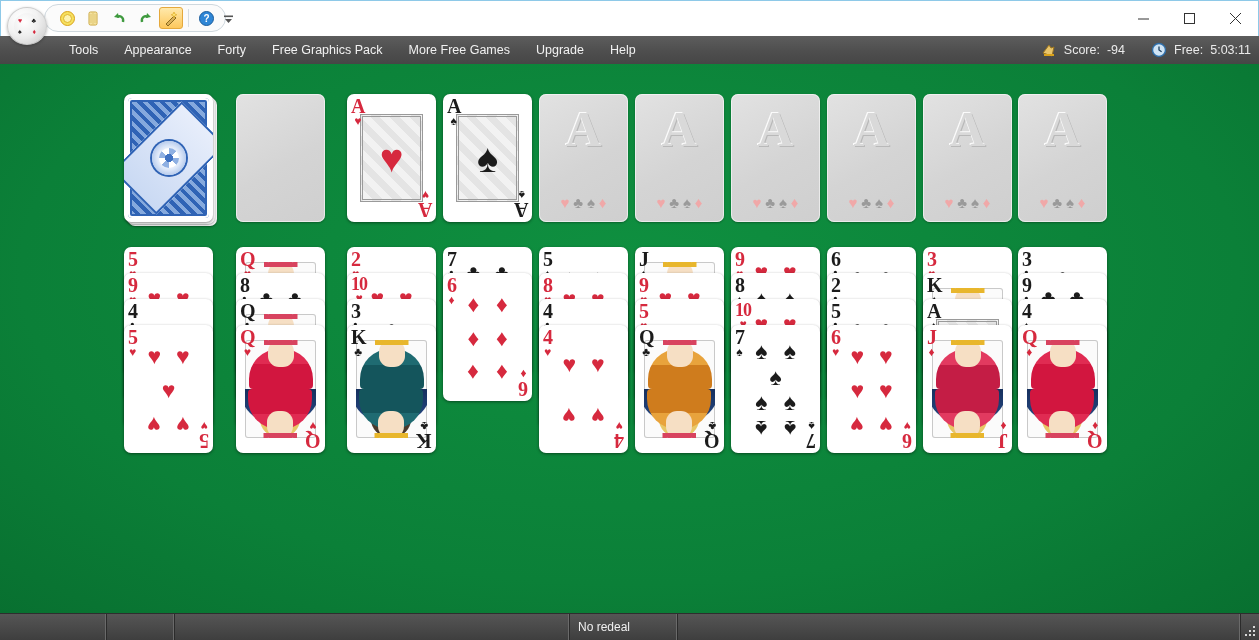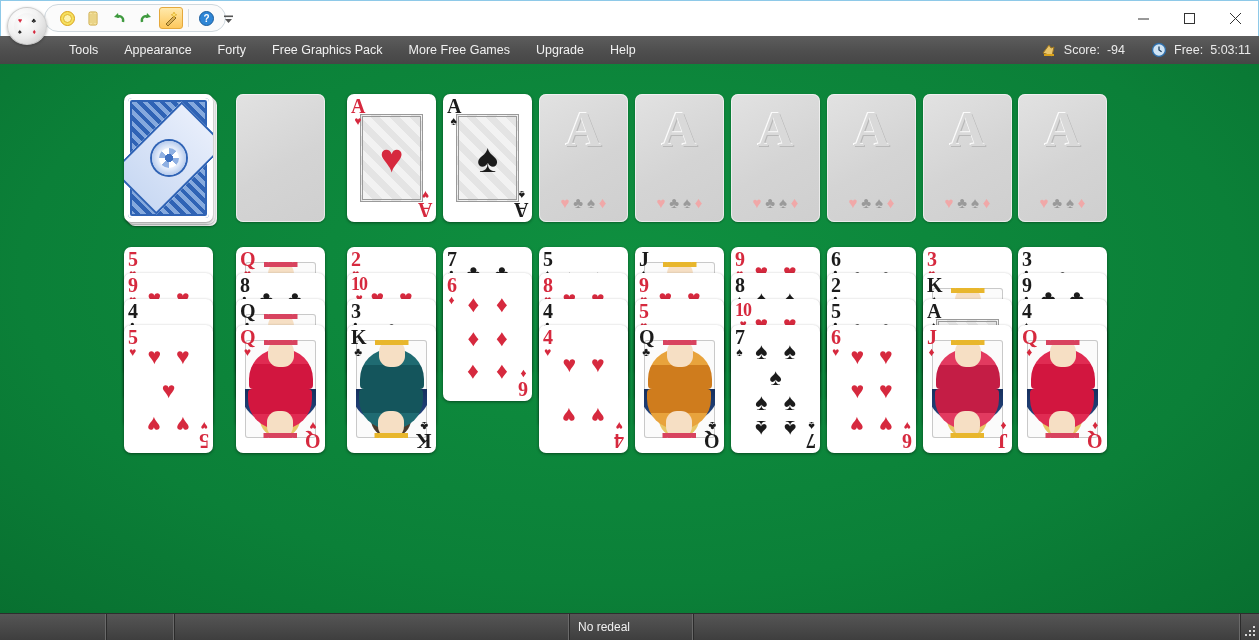--- a/index.html
+++ b/index.html
@@ -1190,21 +1190,21 @@
           <span class="suit red">♦</span>
         </div>
       </div>
     </div>
 </div>
 
 <div class="statusbar">
   <div class="sb-cell" style="width:107px;"></div>
   <div class="sb-cell" style="width:68px;"></div>
   <div class="sb-cell" style="width:395px;"></div>
-  <div class="sb-cell" style="width:124px;">No redeal</div>
+  <div class="sb-cell" style="width:108px;">No redeal</div>
   <div class="sb-cell" style="flex:1;"></div>
   <div class="sb-grip">
     <svg width="13" height="13" viewBox="0 0 13 13">
       <g fill="#d8d8d8">
         <rect x="9" y="9" width="2" height="2"></rect>
           <rect x="5" y="9" width="2" height="2"></rect>
         <rect x="1" y="9" width="2" height="2"></rect>
           <rect x="9" y="5" width="2" height="2"></rect>
         <rect x="5" y="5" width="2" height="2"></rect>
           <rect x="9" y="1" width="2" height="2"></rect>

